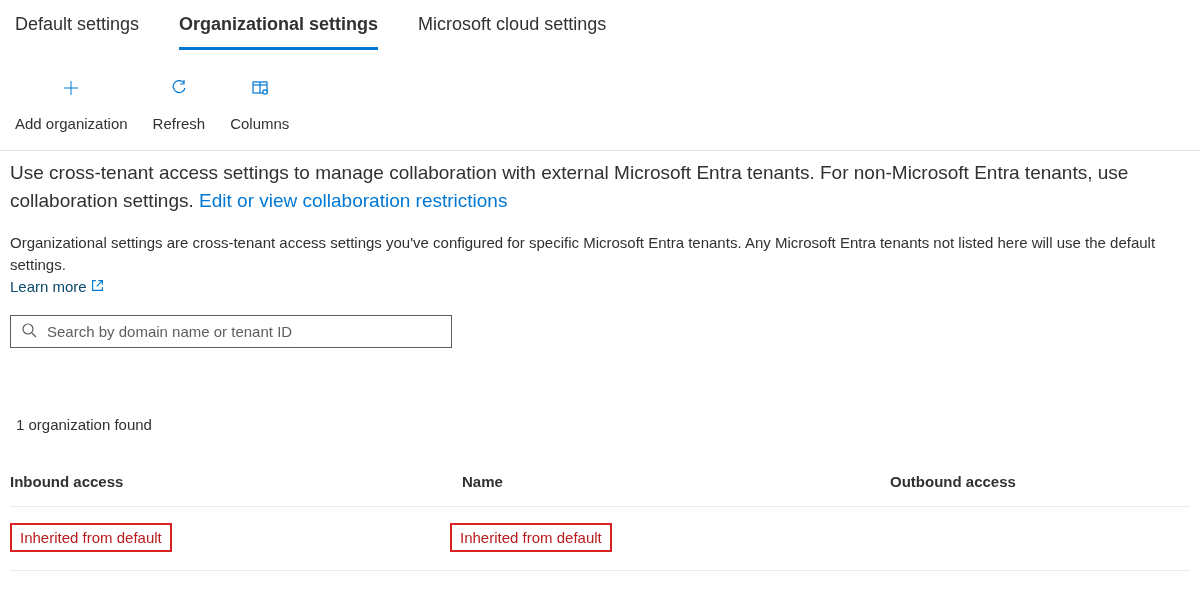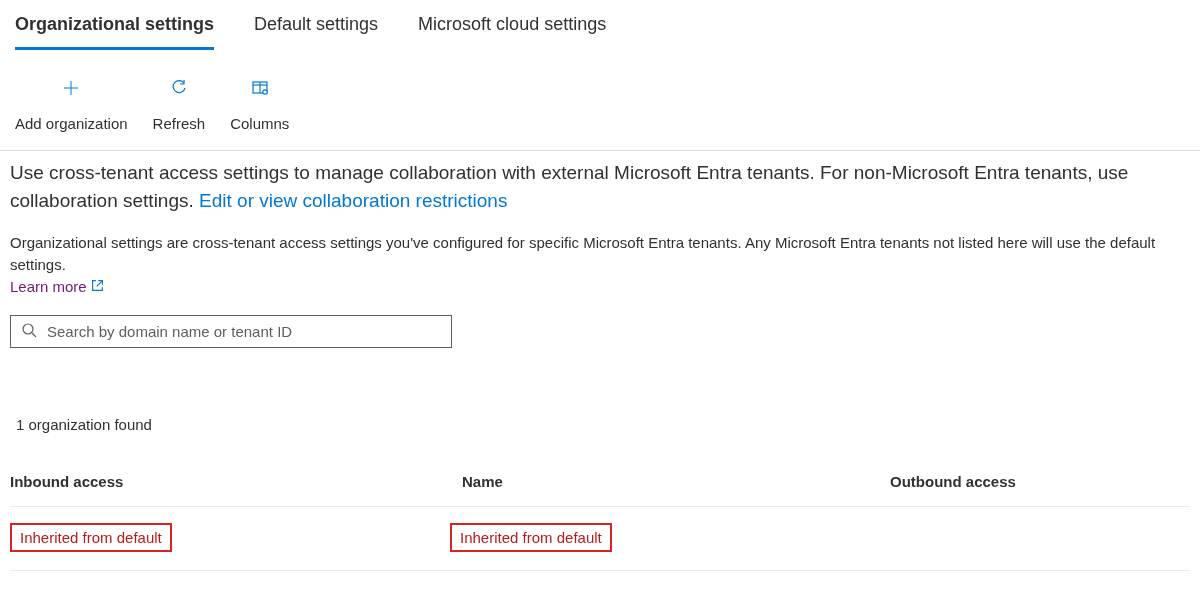--- a/index.html
+++ b/index.html
@@ -66,21 +66,21 @@
     }
     .block2 {
       margin-top: 18px;
       font-size: 15px;
       line-height: 1.45;
     }
     .learn-more {
       display: inline-flex;
       align-items: center;
       gap: 4px;
-      color: #701a75;
+      color: #0c4a6e;
       cursor: pointer;
       margin-top: 2px;
       font-size: 15px;
     }
     .search-box {
       display: flex;
       align-items: center;
       border: 1px solid #605e5c;
       width: 442px;
       padding: 6px 10px;
@@ -129,22 +129,22 @@
       border: 2px solid #d92323;
       padding: 4px 8px;
       cursor: pointer;
       display: inline-block;
     }
   </style>
 </head>
 <body>
 
 <div class="tabs">
+  <div class="tab">Default settings</div>
   <div class="tab active">Organizational settings</div>
-  <div class="tab">Default settings</div>
   <div class="tab">Microsoft cloud settings</div>
 </div>
 
 <div class="toolbar">
   <div class="toolbar-btn">
     <span>
       <svg viewBox="0 0 16 16" fill="none" stroke="#0078d4" stroke-width="1">
           <line x1="8" y1="1" x2="8" y2="15"></line>
           <line x1="1" y1="8" x2="15" y2="8"></line>
         </svg>

